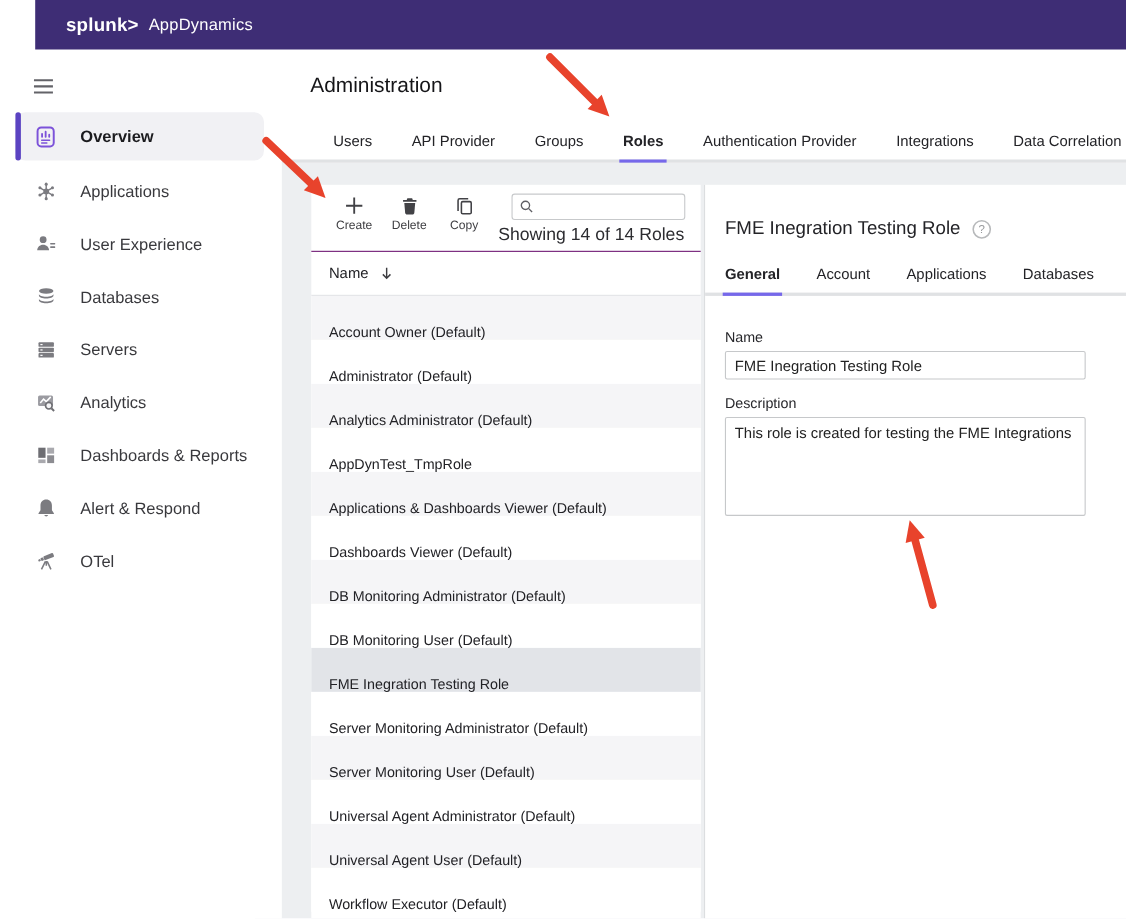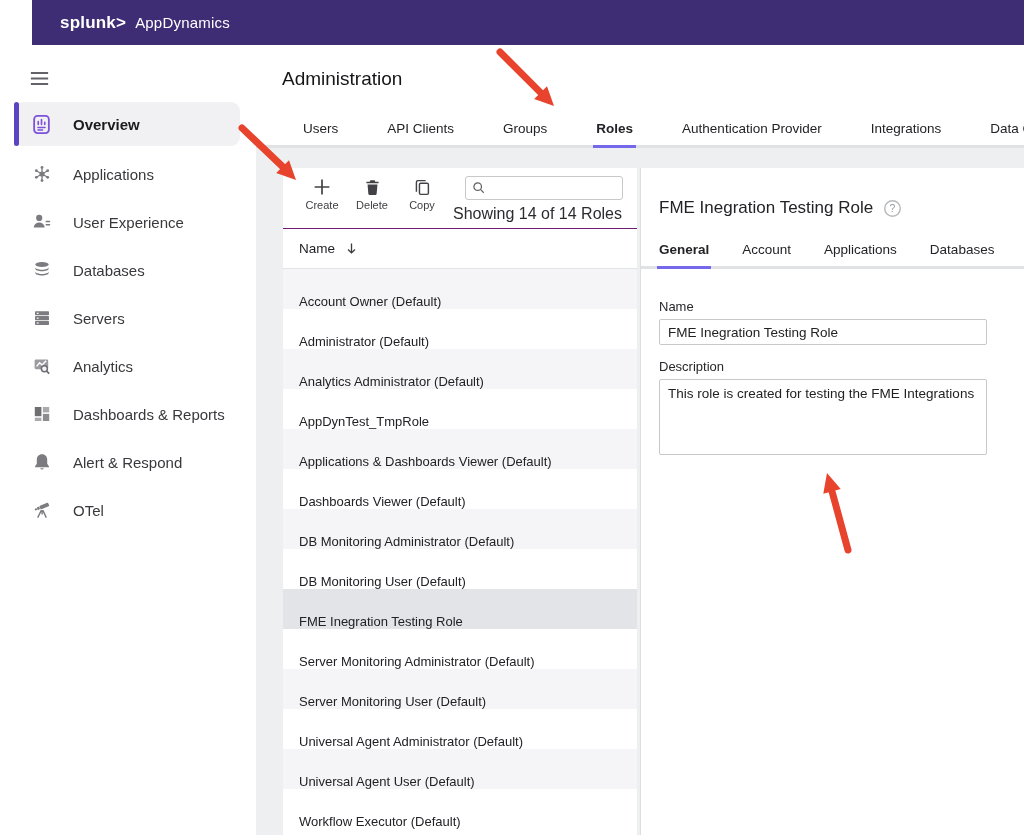--- a/index.html
+++ b/index.html
@@ -20,21 +20,21 @@
   .side-item.selected{height:44px;margin:0 16px 4px 14px;padding-left:16px;background:#f1f1f4;
     border-radius:9px;font-weight:bold;color:#1b1b1e;}
   .side-accent{display:none;}
   .side-item.selected .side-accent{display:block;position:absolute;left:0;top:0;bottom:0;width:5px;
     background:#5b43c2;border-radius:3px;}
   .sicon{display:flex;width:23px;justify-content:center;align-items:center;}
 
   
   .main-header{position:absolute;left:256px;top:45px;right:0;height:103px;background:#fff;z-index:1;}
   .page-title{padding:23px 0 0 26px;font-size:19px;color:#151518;font-weight:500;}
-  .tab-row{position:absolute;left:0;right:0;bottom:0;display:flex;gap:49px;padding-left:47px;
+  .tab-row{position:absolute;left:0;right:0;bottom:0;display:flex;gap:36px;padding-left:47px;
     border-bottom:3px solid #e0e2e4;}
   .tab{font-size:13.5px;color:#232327;padding-bottom:9px;position:relative;cursor:pointer;white-space:nowrap;}
   .tab.selected{font-weight:bold;}
   .tab.selected::after{content:"";position:absolute;left:-3px;right:-3px;bottom:-3px;height:3px;background:#7668ea;}
 
   
   .content{position:absolute;left:256px;top:148px;right:0;bottom:0;background:#edeff1;
     padding:20px 0 0 27px;display:flex;align-items:stretch;z-index:1;}
   .list-panel{width:354px;background:#fff;display:flex;flex-direction:column;}
   .toolbar{height:61px;border-bottom:1px solid #701a75;display:flex;align-items:flex-start;
@@ -59,21 +59,21 @@
   .right-panel{flex:1;background:#fff;margin-left:3px;border-left:1px solid #dcdee0;}
   .detail-head{display:flex;align-items:center;gap:10px;margin:30px 0 0 18px;font-size:17px;color:#232327;}
   .detail-tabs{display:flex;gap:33px;padding-left:18px;margin-top:24px;border-bottom:3px solid #e0e2e4;}
   .dtab{font-size:13.5px;color:#232327;padding-bottom:9px;position:relative;cursor:pointer;white-space:nowrap;}
   .dtab.selected{font-weight:bold;}
   .dtab.selected::after{content:"";position:absolute;left:-2px;right:-2px;bottom:-3px;height:3px;background:#7668ea;}
   .form{padding:16px 0 0 18px;}
   .field-label{font-size:13px;color:#27272b;margin:14px 0 5px;}
   .text-input{width:328px;height:26px;border:1px solid #c6c8ca;border-radius:2px;padding:0 8px;
     font-size:13.5px;font-family:inherit;color:#222;box-sizing:border-box;background:#fff;}
-  .textarea{width:328px;height:76px;border:1px solid #c6c8ca;border-radius:2px;padding:6px 8px;
+  .textarea{width:328px;height:90px;border:1px solid #c6c8ca;border-radius:2px;padding:6px 8px;
     font-size:13.5px;font-family:inherit;color:#222;box-sizing:border-box;resize:none;background:#fff;}
 
   
   .arrow{position:absolute;z-index:5;pointer-events:none;}
 </style>
 </head>
 <body>
 
 <div class="screen">
 
@@ -199,21 +199,21 @@
           </span>
           <span>OTel</span>
         </div>
       </div>
   </div>
 
   <div class="main-header">
     <div class="page-title">Administration</div>
     <div class="tab-row" id="top-tabs">
         <div class="tab">Users</div>
-        <div class="tab">API Clients</div>
+        <div class="tab">API Provider</div>
         <div class="tab">Groups</div>
         <div class="tab selected">Roles</div>
         <div class="tab">Authentication Provider</div>
         <div class="tab">Integrations</div>
         <div class="tab">Data Correlation</div>
       </div>
   </div>
 
   <div class="content">
 

